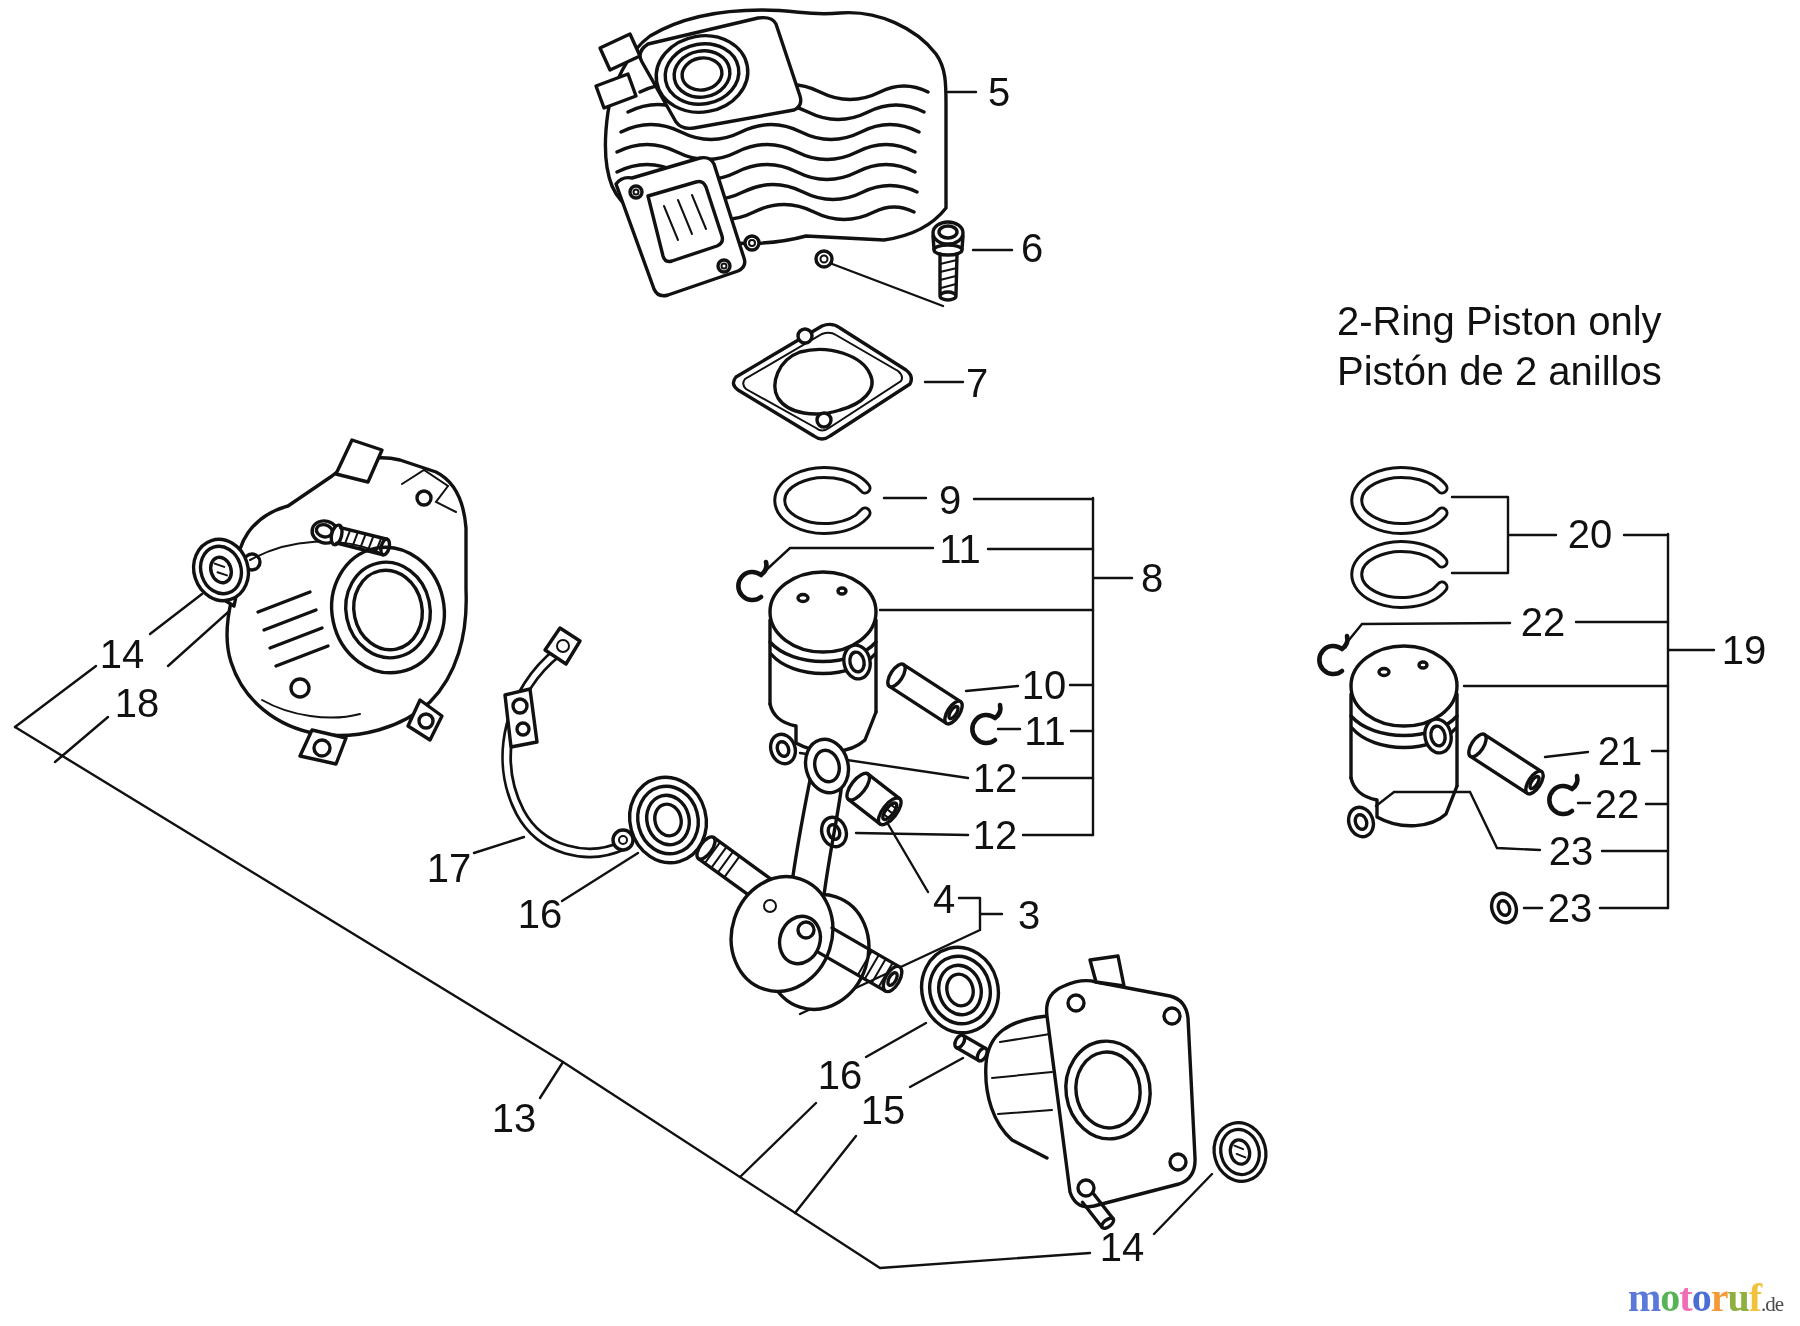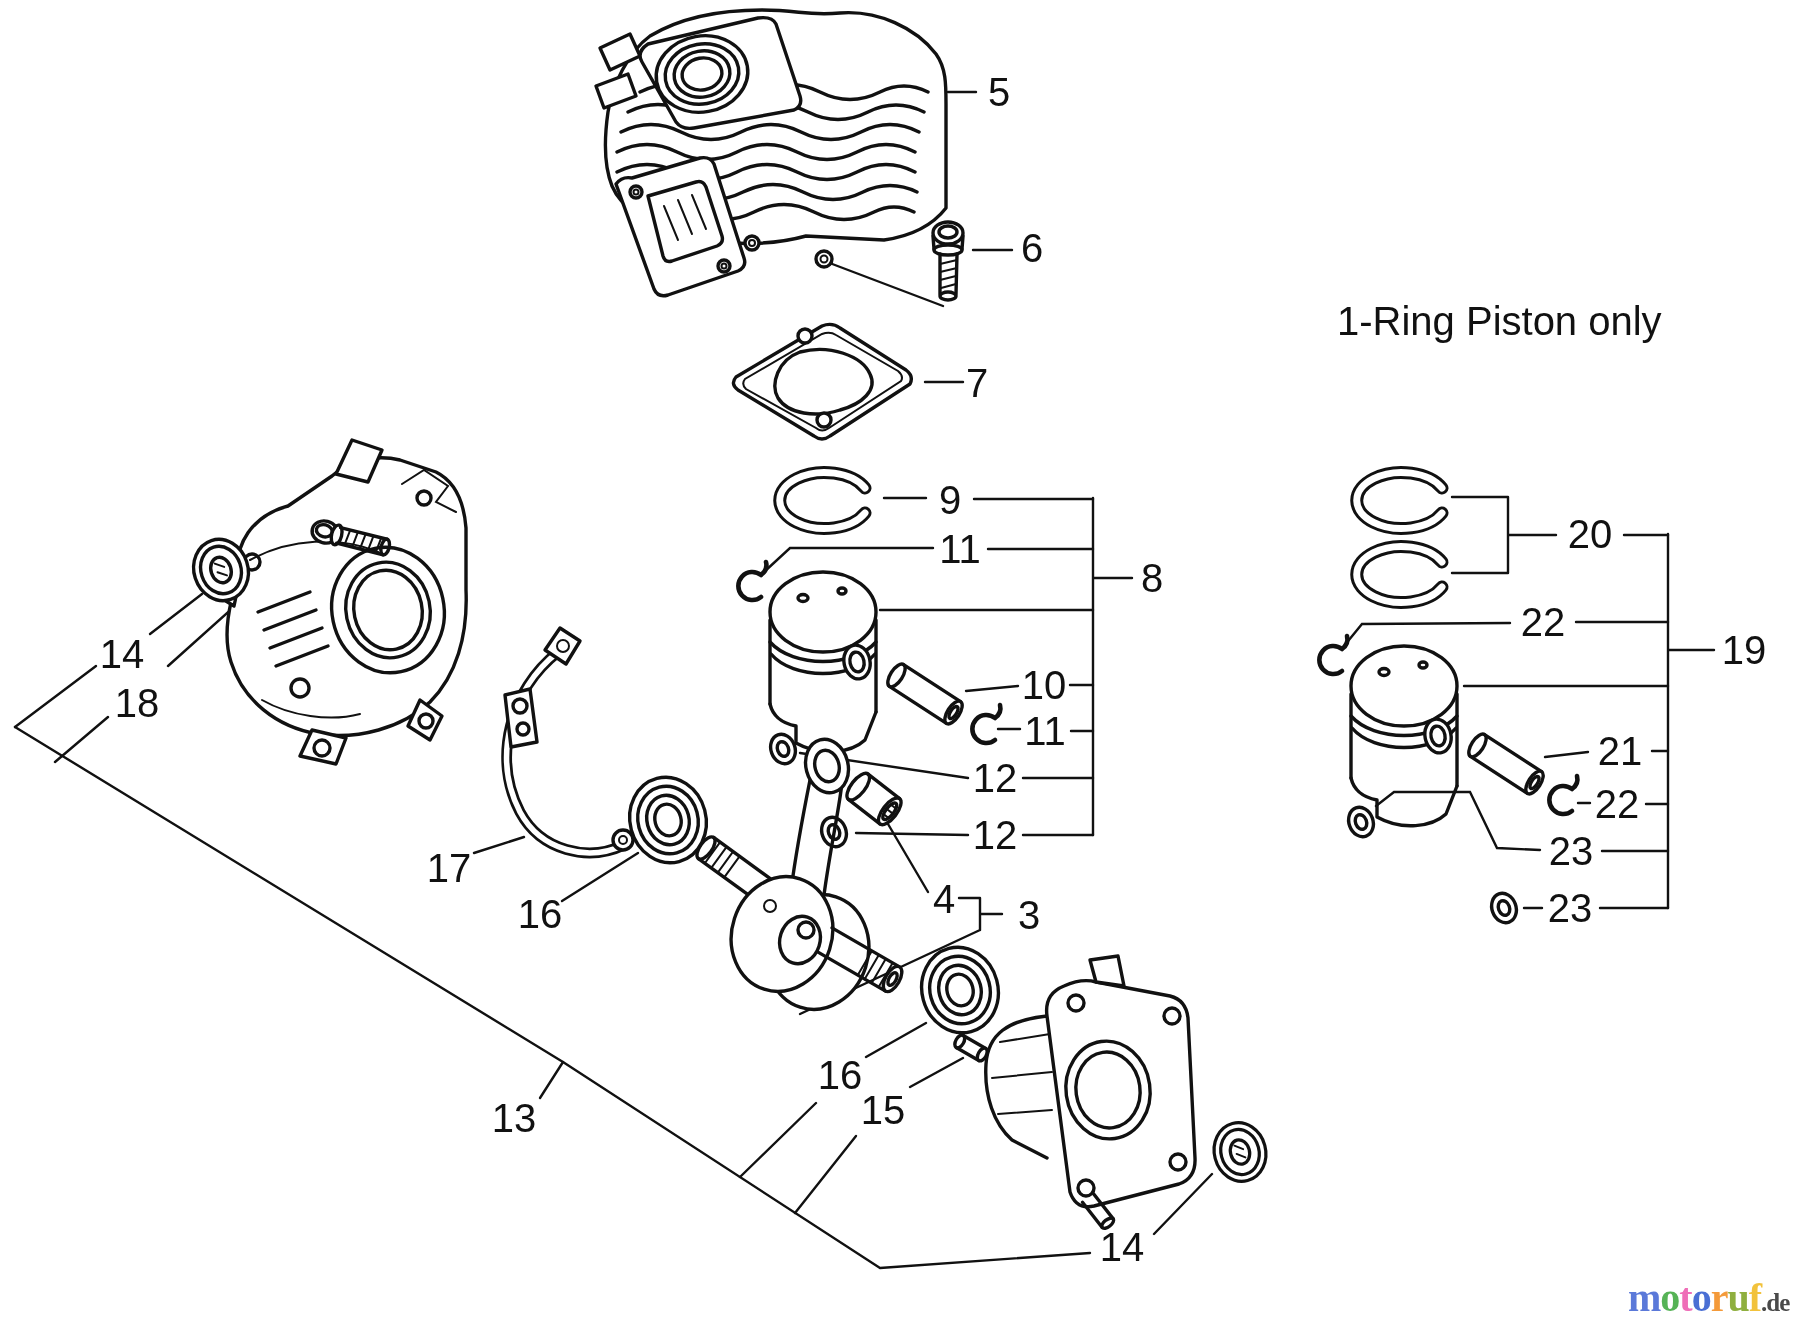--- a/index.html
+++ b/index.html
@@ -12,21 +12,21 @@
   .artf{stroke:#111;stroke-width:3.4;fill:#ffffff;stroke-linejoin:round;}
   .thin{stroke:#111;stroke-width:2;fill:none;stroke-linecap:round;}
   .ringO{stroke:#111;stroke-width:13;fill:none;stroke-linecap:round;}
   .ringI{stroke:#fff;stroke-width:7;fill:none;stroke-linecap:round;}
   .bandO{stroke:#111;stroke-width:11;fill:none;stroke-linecap:round;}
   .bandI{stroke:#fff;stroke-width:5.5;fill:none;stroke-linecap:round;}
   .clip{stroke:#111;stroke-width:4.6;fill:none;stroke-linecap:round;}
   .note{position:absolute;left:1337px;top:296px;font-size:40px;line-height:50px;color:#111;}
   .logo{position:absolute;left:1628px;top:1274px;font-family:"Liberation Serif",serif;
         font-weight:bold;font-size:40px;letter-spacing:-1px;white-space:nowrap;cursor:pointer;}
-  .logo-suffix{font-size:25px;font-weight:bold;margin-top:40px;}
+  .logo-suffix{font-size:21px;font-weight:normal;margin-top:40px;}
 </style>
 </head>
 <body>
 
 <div class="canvas">
 
 <svg width="1800" height="1326" viewBox="0 0 1800 1326">
 
   <defs>
     <g id="def-cring">
@@ -314,20 +314,21 @@
     <text x="1543" y="636" text-anchor="middle">22</text>
     <text x="1744" y="664" text-anchor="middle">19</text>
     <text x="1620" y="765" text-anchor="middle">21</text>
     <text x="1617" y="818" text-anchor="middle">22</text>
     <text x="1571" y="865" text-anchor="middle">23</text>
     <text x="1570" y="922" text-anchor="middle">23</text>
   </g>
 </svg>
 
   <div class="note">
-    <div>1-Ring Piston only</div>
+    <div>2-Ring Piston only</div>
+    <div>Pistón de 2 anillos</div>
   </div>
 
   <div class="logo">
     <span id="logo-word"><span style="color: rgb(91, 121, 217);">m</span><span style="color: rgb(86, 179, 86);">o</span><span style="color: rgb(239, 110, 184);">t</span><span style="color: rgb(74, 111, 212);">o</span><span style="color: rgb(244, 154, 58);">r</span><span style="color: rgb(143, 175, 63);">u</span><span style="color: rgb(242, 194, 59);">f</span></span><span class="logo-suffix" style="color: rgb(74, 74, 74);">.de</span>
   </div>
 
 </div>
 
 </body></html>

